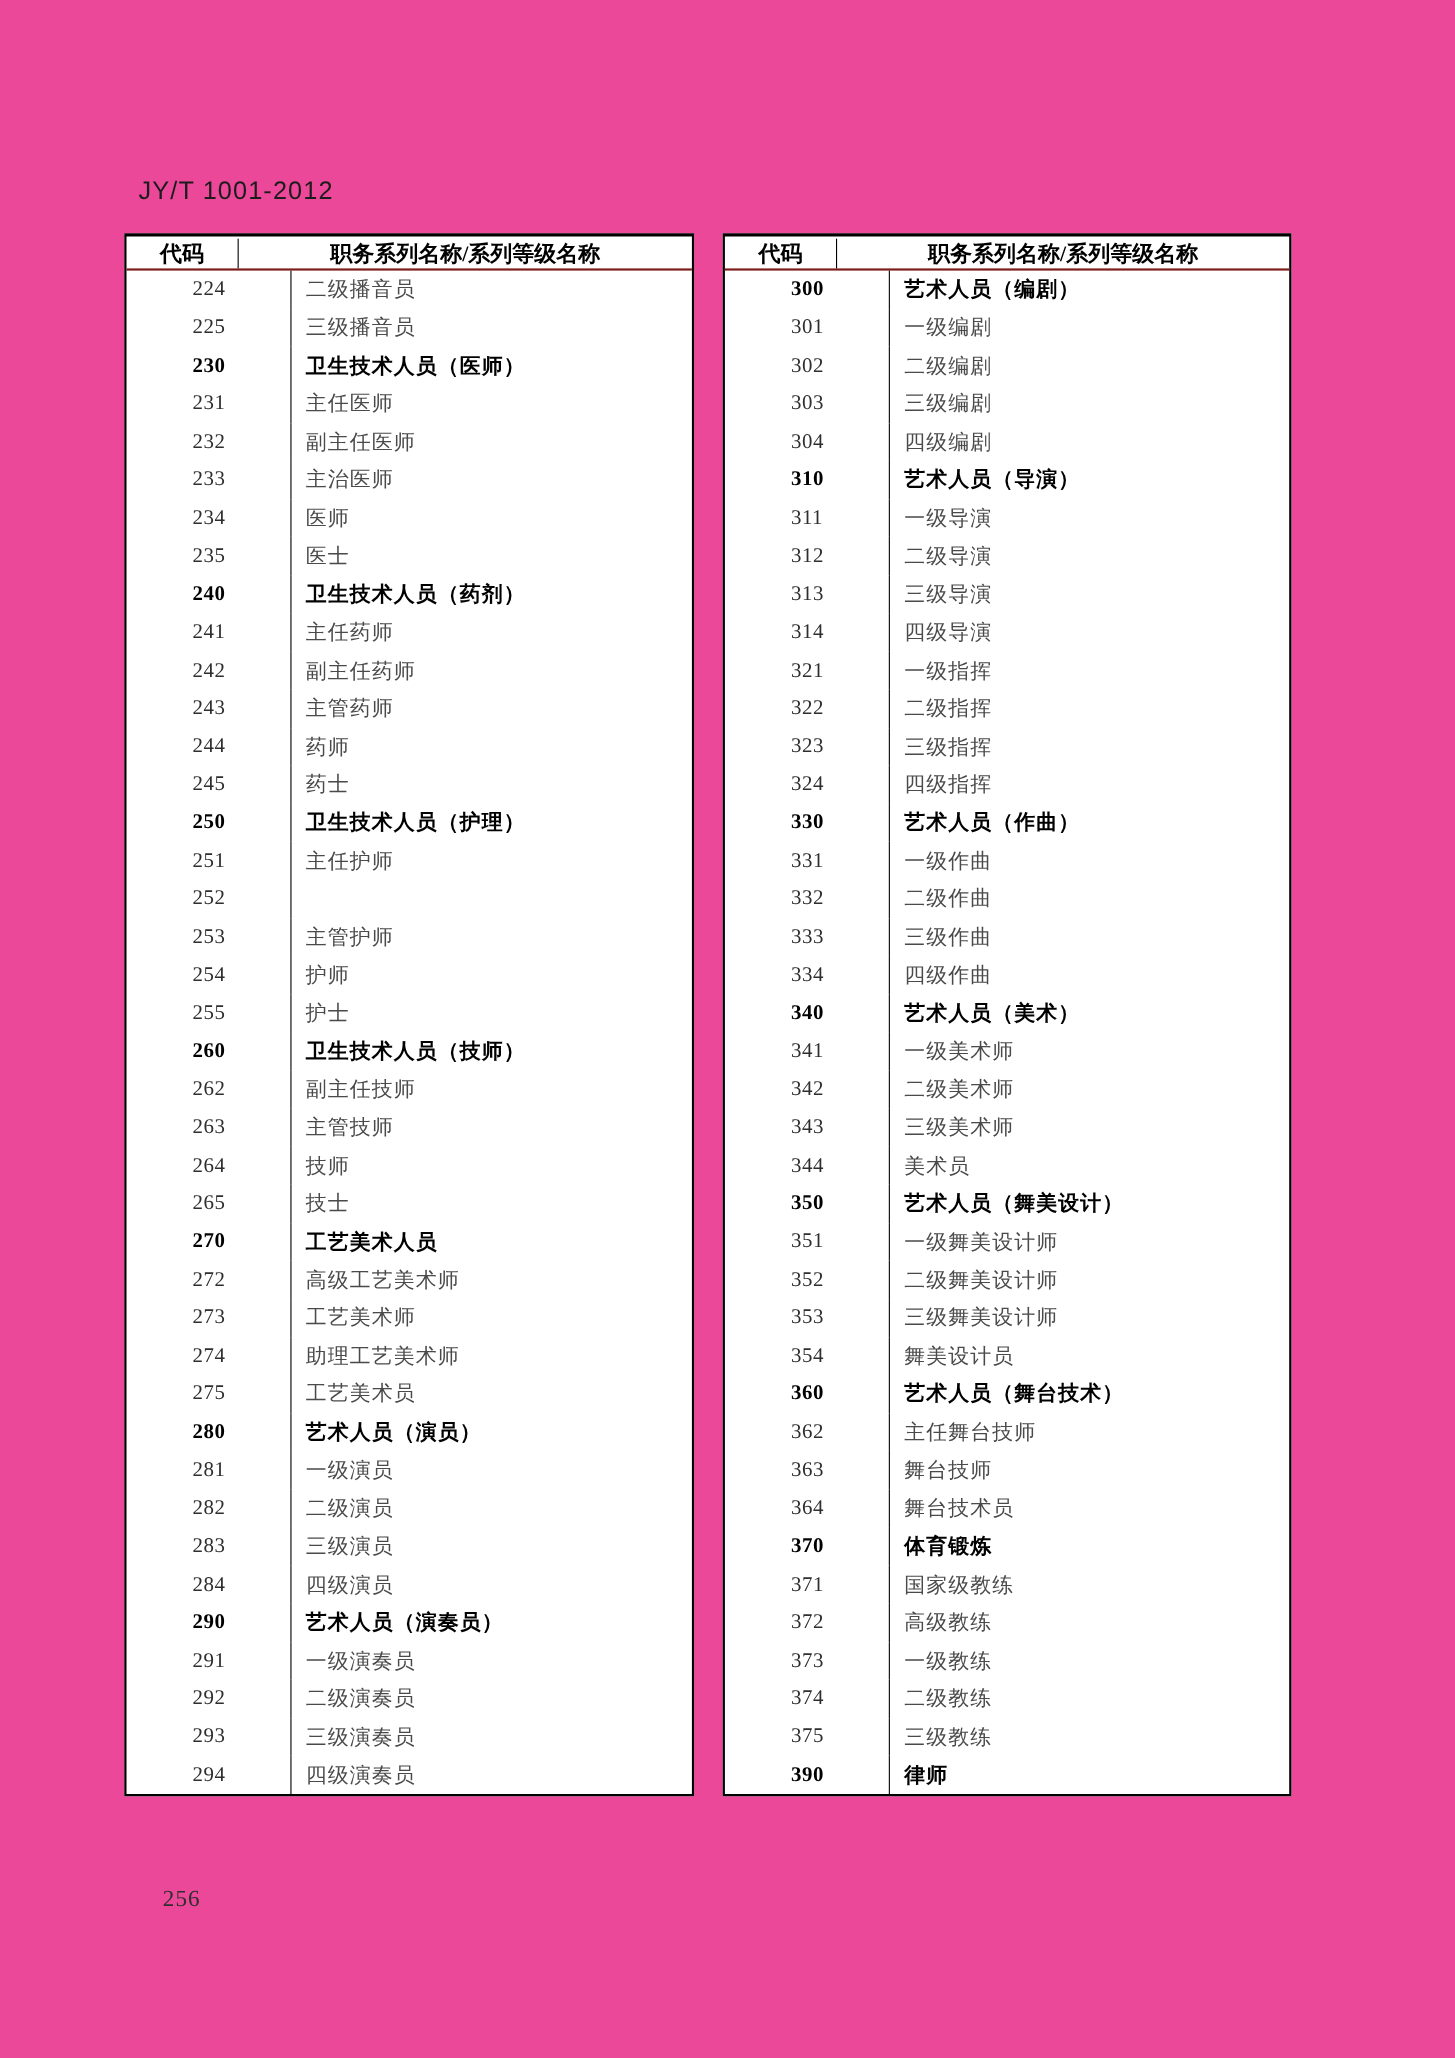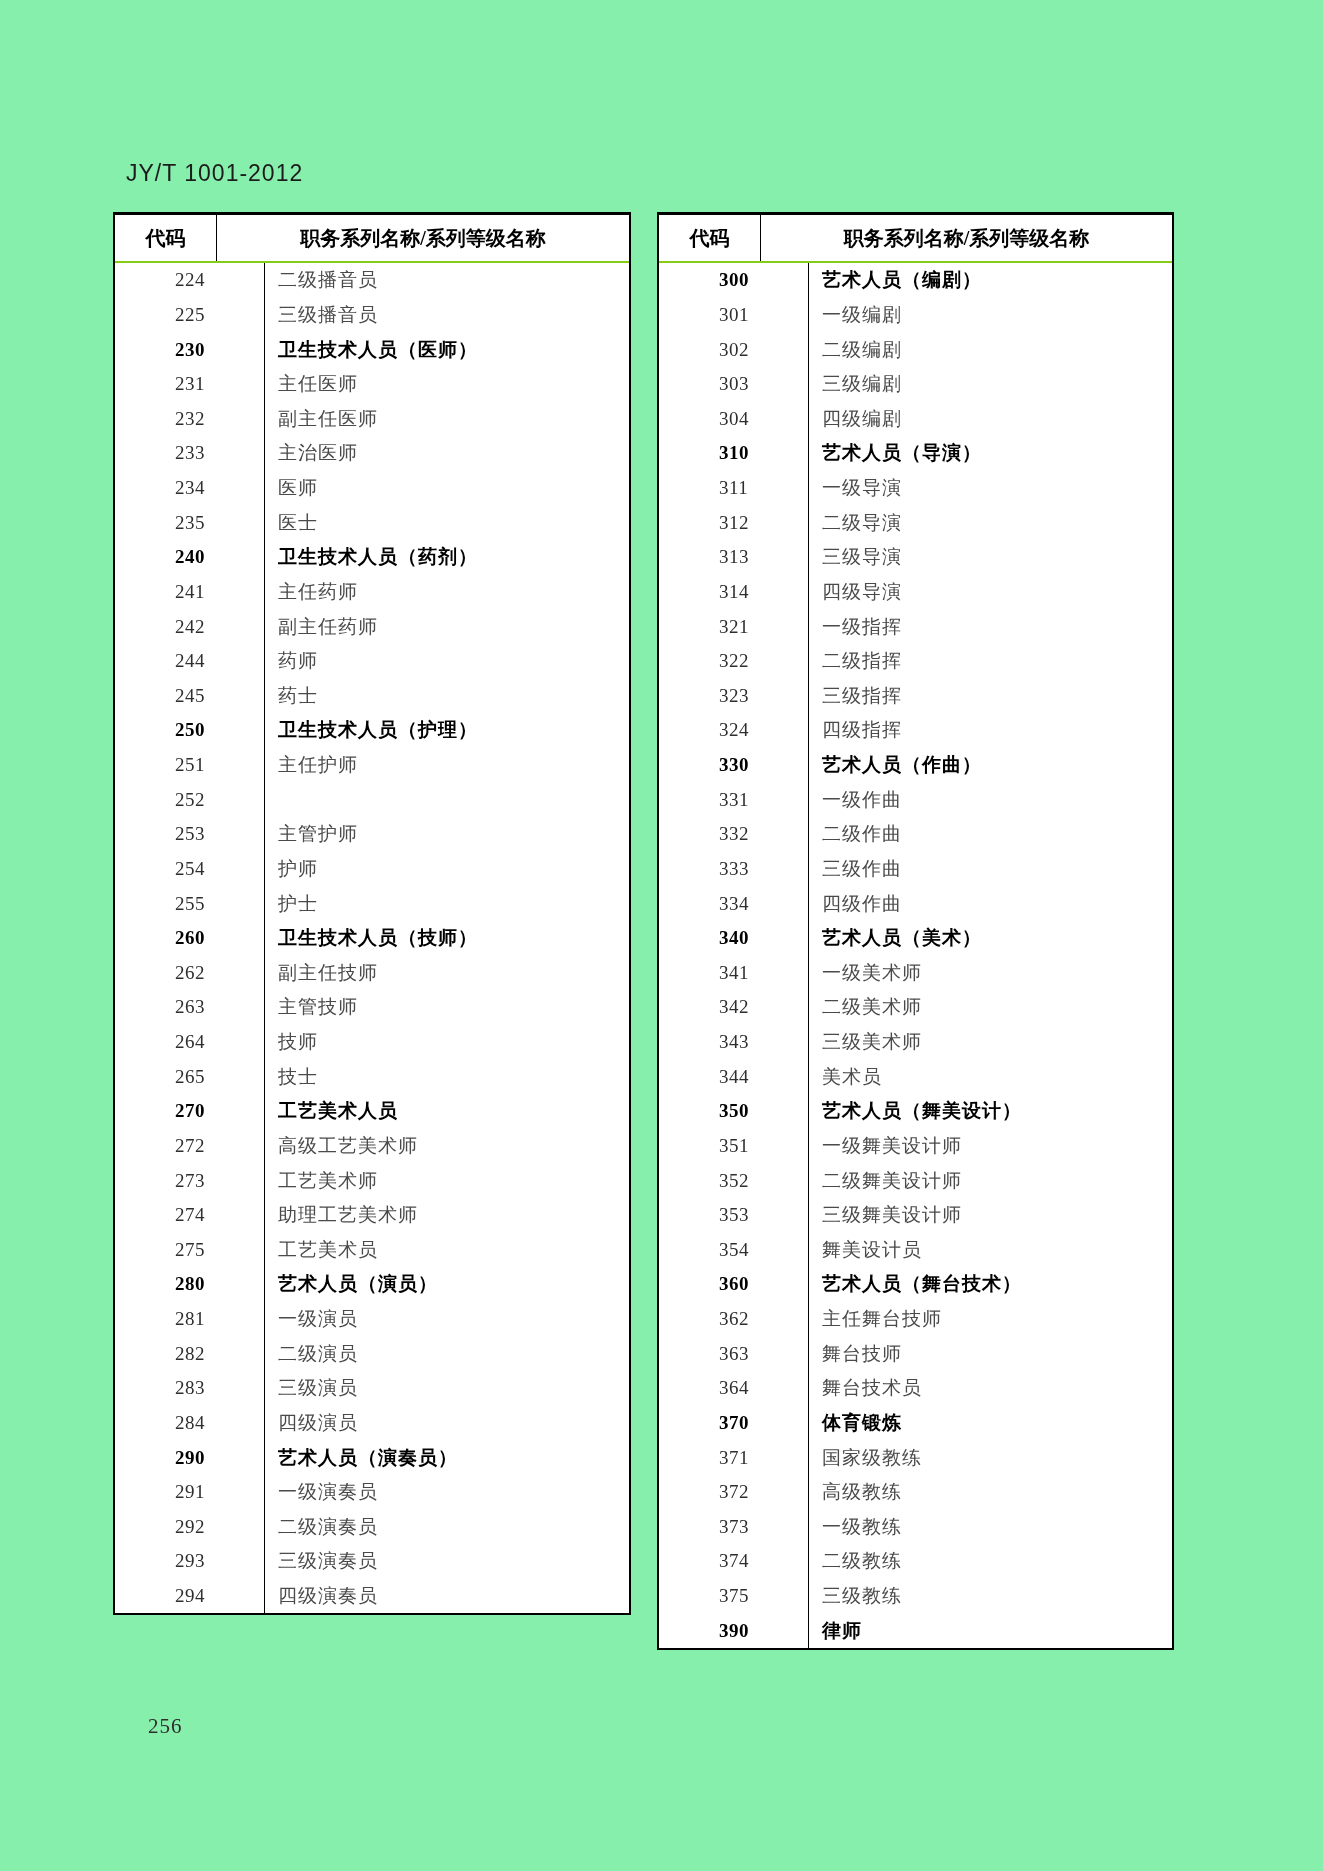--- a/index.html
+++ b/index.html
@@ -1,20 +1,20 @@
 <!DOCTYPE html>
 <html><head>
 <meta charset="utf-8">
 <style>
   html,body { margin:0; padding:0; background:#ffffff; }
   .page {
     position: relative;
     width: 1323px;
     height: 1871px;
-    background: #86efac;
+    background: #ec4899;
     font-family: "Liberation Serif", "DejaVu Serif", serif;
     overflow: hidden;
   }
   .doc-title {
     position: absolute;
     left: 126px;
     top: 160px;
     font-family: "Liberation Sans", "DejaVu Sans", sans-serif;
     font-size: 23px;
     font-weight: 500;
@@ -27,23 +27,24 @@
     top: 212px;
     border: 2px solid #000;
     border-top-width: 3px;
     box-sizing: border-box;
     background: #fff;
   }
   .table.left  { left: 113px; width: 518px; }
   .table.right { left: 657px; width: 517px; }
   .thead {
     display: flex;
-    height: 48px;
-    border-bottom: 2px solid #84cc16;
+    height: 31px;
+    border-bottom: 2px solid #7f1d1d;
     box-sizing: border-box;
+    align-items: flex-end;
   }
   .th {
     display: flex;
     align-items: center;
     justify-content: center;
     font-weight: bold;
     font-size: 20px;
     color: #000;
     box-sizing: border-box;
     white-space: nowrap;
@@ -146,20 +147,24 @@
   <div class="tr">
     <div class="td code">241</div>
     <div class="td name">主任药师</div>
   </div>
 
   <div class="tr">
     <div class="td code">242</div>
     <div class="td name">副主任药师</div>
   </div>
 
+  <div class="tr">
+    <div class="td code">243</div>
+    <div class="td name">主管药师</div>
+  </div>
 
   <div class="tr">
     <div class="td code">244</div>
     <div class="td name">药师</div>
   </div>
 
   <div class="tr">
     <div class="td code">245</div>
     <div class="td name">药士</div>
   </div>

